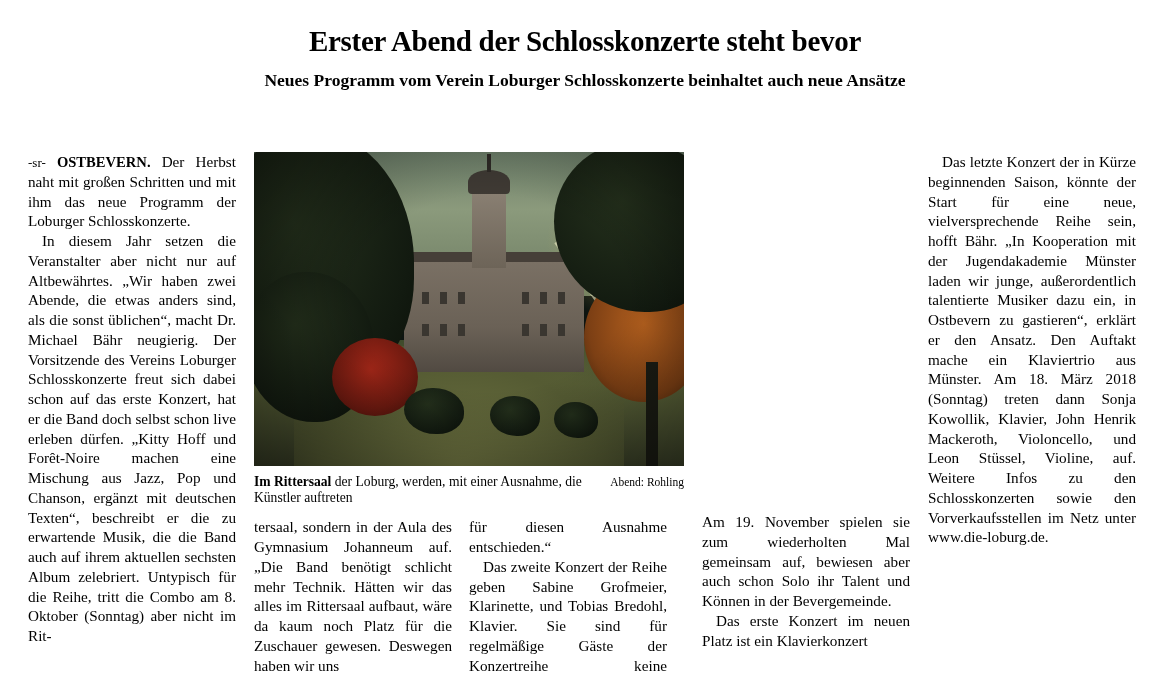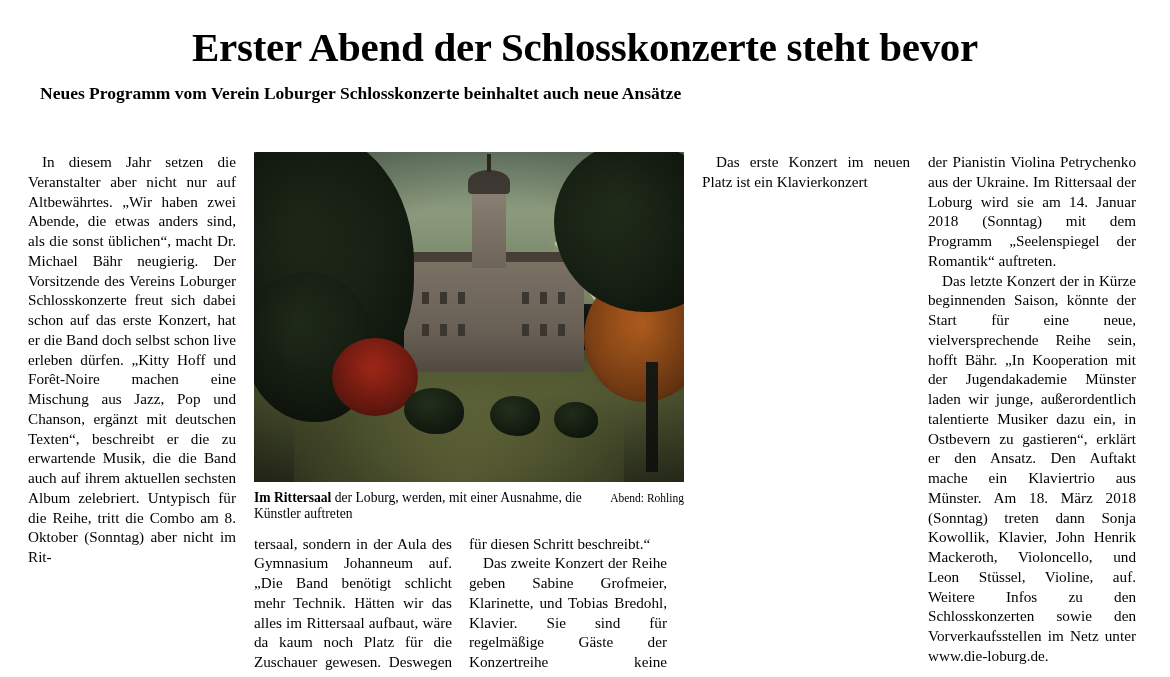--- a/index.html
+++ b/index.html
@@ -18,26 +18,27 @@
     position: relative;
     width: 1170px;
     height: 677px;
     box-sizing: border-box;
     padding: 0;
   }
   .headline {
     text-align: center;
     font-family: "Liberation Serif", serif;
     font-weight: bold;
-    font-size: 41px;
+    font-size: 29px;
     line-height: 1.05;
     letter-spacing: -0.3px;
     margin: 26px 30px 0 30px;
   }
   .subhead {
+    text-align: center;
     font-family: "Liberation Serif", serif;
     font-weight: bold;
     font-size: 17.5px;
     line-height: 1.15;
     margin: 14px 40px 0 40px;
   }
   .columns {
     position: absolute;
     top: 126px;
     left: 28px;
@@ -207,20 +208,21 @@
 <body>
 
 <div class="page">
 
   <h1 class="headline">Erster Abend der Schlosskonzerte steht bevor</h1>
   <h2 class="subhead">Neues Programm vom Verein Loburger Schlosskonzerte beinhaltet auch neue Ansätze</h2>
 
   <div class="columns">
 
     <div class="col">
+      <p class="first"><span class="lead-dash">-sr-</span> <span class="lead-place">OSTBEVERN.</span> <span>Der Herbst naht mit großen Schritten und mit ihm das neue Programm der Loburger Schlosskonzerte.</span></p>
       <p>In diesem Jahr setzen die Veranstalter aber nicht nur auf Altbewährtes. „Wir haben zwei Abende, die etwas anders sind, als die sonst üblichen“, macht Dr. Michael Bähr neugierig. Der Vorsitzende des Vereins Loburger Schlosskonzerte freut sich dabei schon auf das erste Konzert, hat er die Band doch selbst schon live erleben dürfen. „Kitty Hoff und Forêt-Noire machen eine Mischung aus Jazz, Pop und Chanson, ergänzt mit deutschen Texten“, beschreibt er die zu erwartende Musik, die die Band auch auf ihrem aktuellen sechsten Album zelebriert. Untypisch für die Reihe, tritt die Combo am 8. Oktober (Sonntag) aber nicht im Rit-</p>
     </div>
 
     <div class="center-col">
 
       <div class="photo">
         <div class="sky"></div>
         <div class="sunglow"></div>
         <div class="sunray" style="transform: rotate(12deg);"></div>
         <div class="sunray" style="left:300px; top:90px; width:4px; height:90px; transform: rotate(-35deg);"></div>
@@ -262,29 +264,29 @@
       <div class="caption">
         <div class="caption-text"><b>Im Rittersaal</b><span> der Loburg, werden, mit einer Ausnahme, die Künstler auftreten</span></div>
         <div class="credit">Abend: Rohling</div>
       </div>
 
       <div class="center-cols">
         <div class="col">
           <p class="first">tersaal, sondern in der Aula des Gymnasium Johanneum auf. „Die Band benötigt schlicht mehr Technik. Hätten wir das alles im Rittersaal aufbaut, wäre da kaum noch Platz für die Zuschauer gewesen. Deswegen haben wir uns</p>
         </div>
         <div class="col">
-          <p class="first">für diesen Schritt beschreibt.“</p>
+          <p class="first">für diesen Ausnahme entschieden.“</p>
           <p>Das zweite Konzert der Reihe geben Sabine Grofmeier, Klarinette, und Tobias Bredohl, Klavier. Sie sind für regelmäßige Gäste der Konzertreihe keine Unbekannten.</p>
         </div>
       </div>
     </div>
 
     <div class="col">
+      <p class="first" style="margin-top:360px;">Am 19. November spielen sie zum wiederholten Mal gemeinsam auf, bewiesen aber auch schon Solo ihr Talent und Können in der Bevergemeinde.</p>
       <p>Das erste Konzert im neuen Platz ist ein Klavierkonzert</p>
     </div>
 
     <div class="col">
-      <p class="first">der Pianistin Violina Petrychenko aus der Ukraine. Im Rittersaal der Loburg wird sie am 14. Januar 2018 (Sonntag) mit dem Programm „Seelenspiegel der Romantik“ auftreten.</p>
       <p>Das letzte Konzert der in Kürze beginnenden Saison, könnte der Start für eine neue, vielversprechende Reihe sein, hofft Bähr. „In Kooperation mit der Jugendakademie Münster laden wir junge, außerordentlich talentierte Musiker dazu ein, in Ostbevern zu gastieren“, erklärt er den Ansatz. Den Auftakt mache ein Klaviertrio aus Münster. Am 18. März 2018 (Sonntag) treten dann Sonja Kowollik, Klavier, John Henrik Mackeroth, Violoncello, und Leon Stüssel, Violine, auf. Weitere Infos zu den Schlosskonzerten sowie den Vorverkaufsstellen im Netz unter www.die-loburg.de.</p>
     </div>
 
   </div>
 </div>
 
 </body></html>

